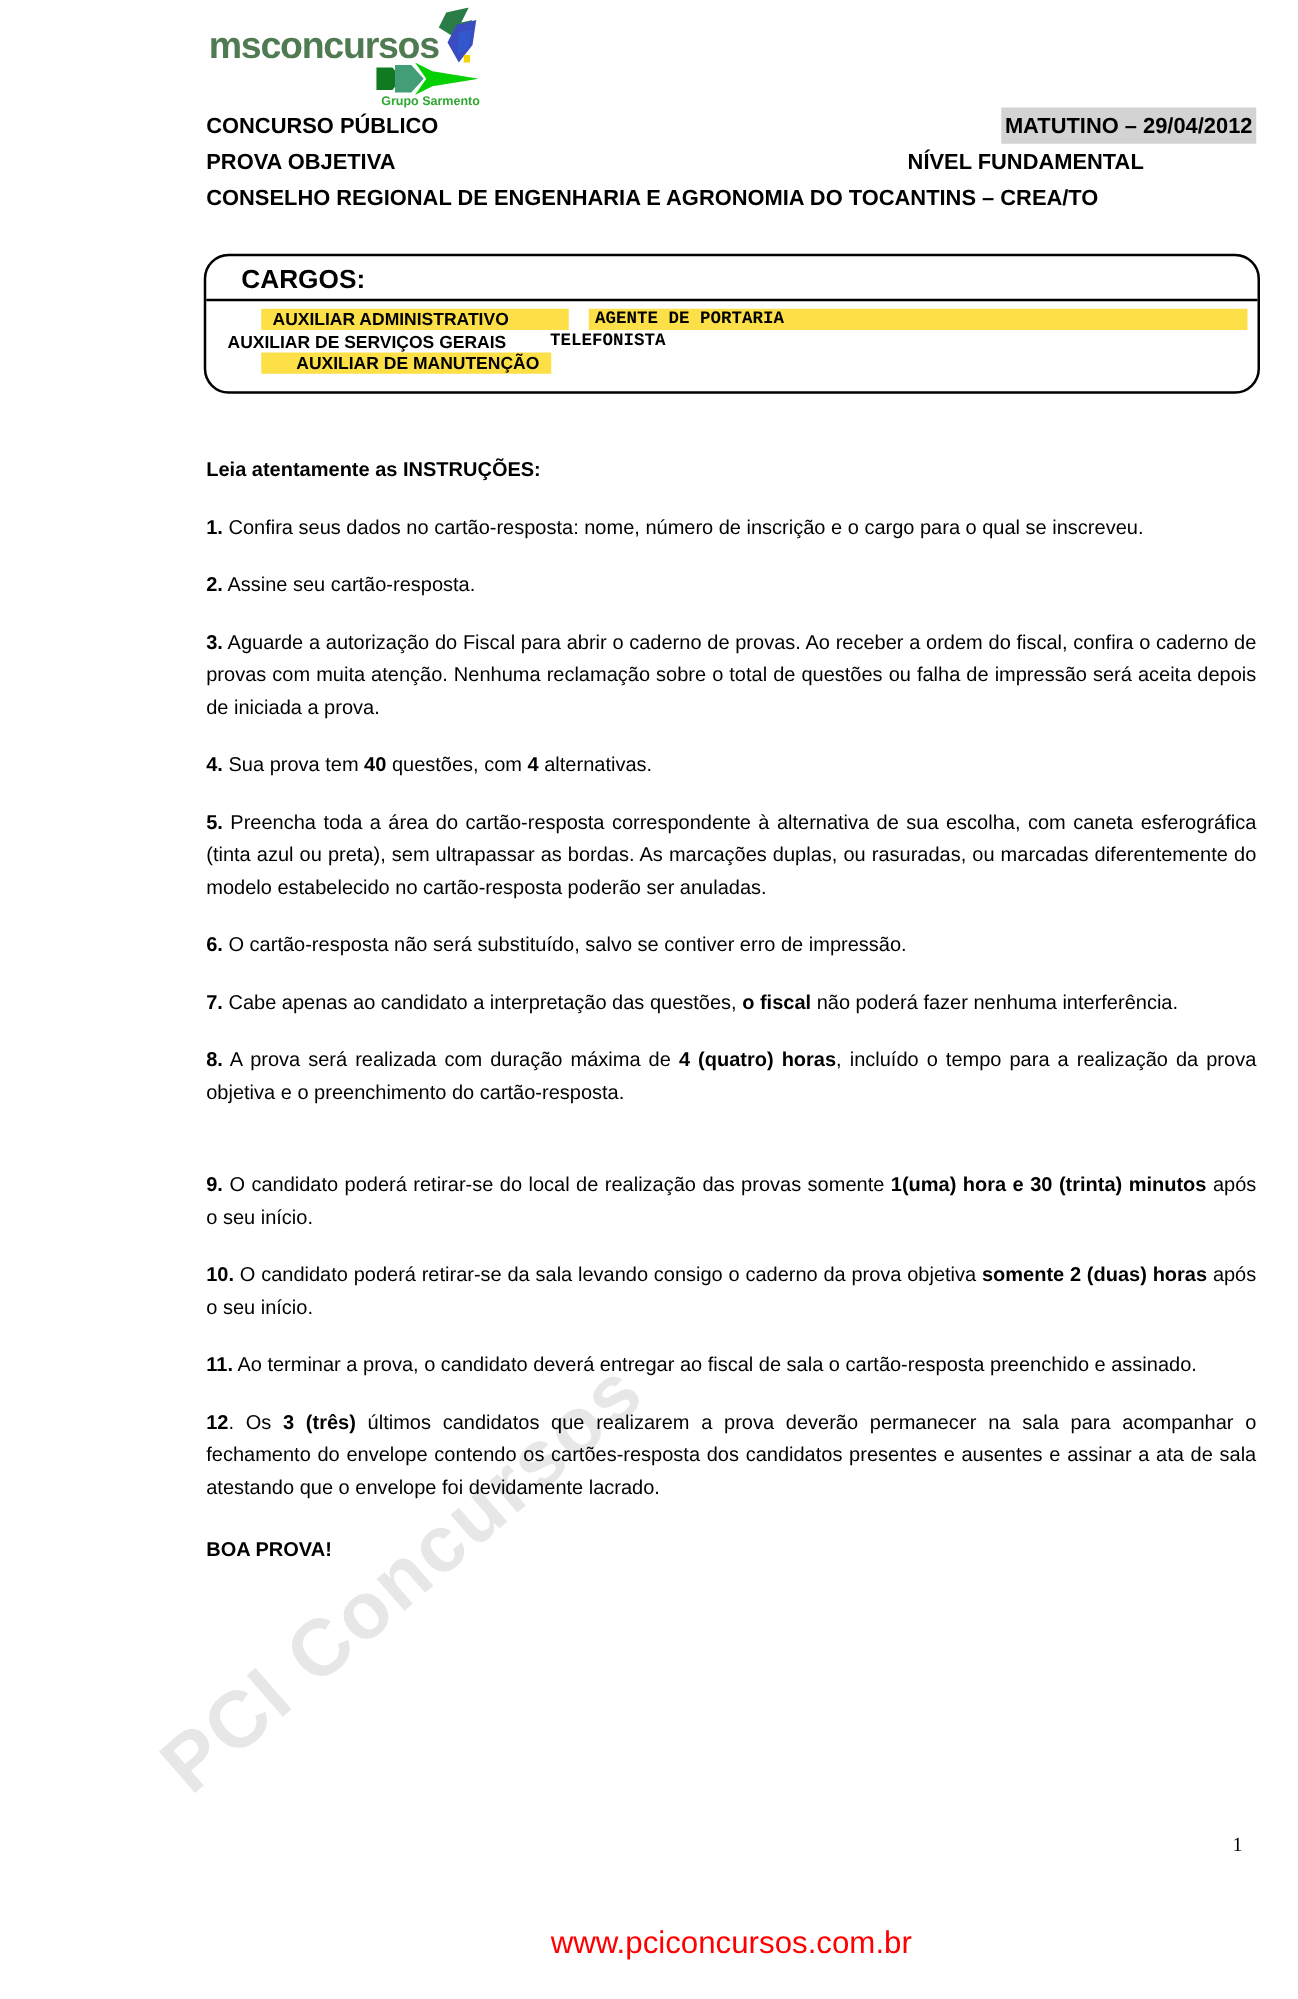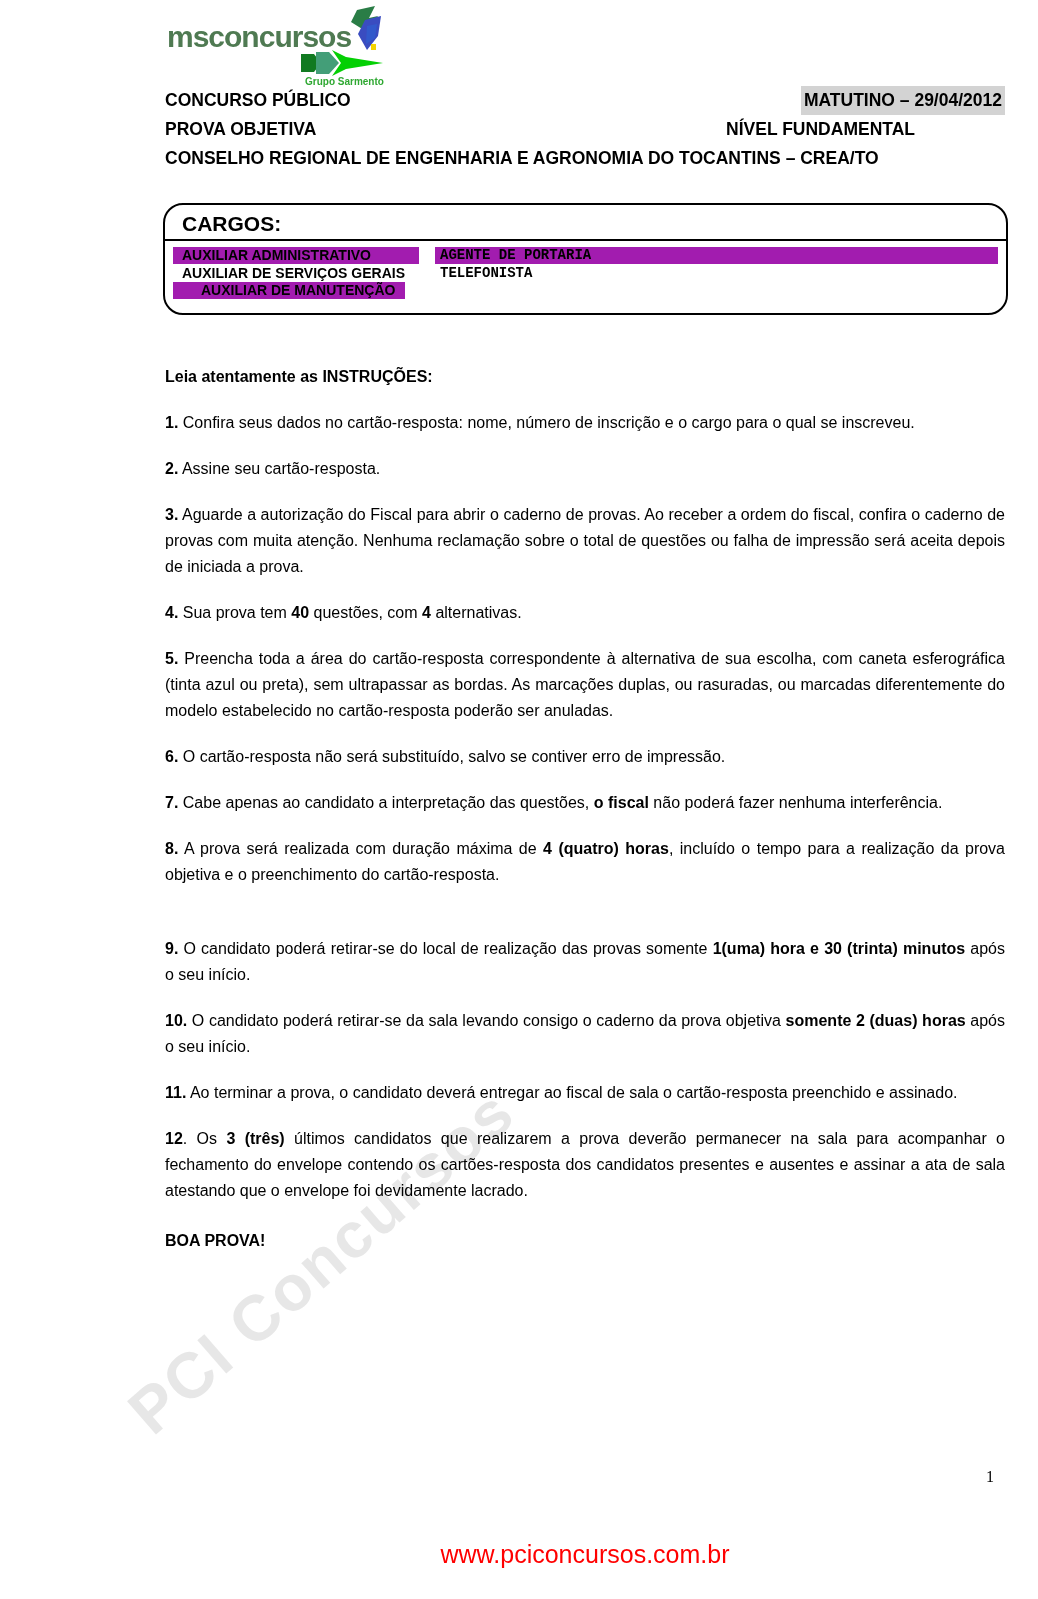--- a/index.html
+++ b/index.html
@@ -37,31 +37,31 @@
   .hl-chip { background:#d3d3d3; padding:0 3px;text-align:right; }
   .hrow.org { display:block; }
   .hrow.r3 .right { margin-right:90px; }
 
   
   .cargos-box {
     position:absolute; left:163px; top:203px; width:845px; height:112px;
     border:2px solid #000; border-radius:20px; box-sizing:border-box;
     background:#fff;
   }
-  .cargos-title { font-size:21px; font-weight:bold; padding:7px 0 3px 17px; }
+  .cargos-title { font-size:21px; font-weight:bold; padding:7px 0 3px 28px; }
   .cargos-divider { border-top:2px solid #000; height:0; }
   .cargos-grid { display:flex; padding:6px 8px 10px 8px; }
   .col-left { width:262px; }
   .col-right { flex:1;font-family:Liberation Mono, monospace; }
   .cargo { font-size:14px; font-weight:bold; line-height:16.5px; padding-left:9px;
            margin-bottom:1px; white-space:nowrap; box-sizing:border-box; }
   .col-right .cargo { padding-left:5px; }
   .col-left .cargo:nth-child(1) { width:246px; }
   .col-left .cargo:nth-child(3) { width:232px;padding-left:28px; }
-  .hl-bar { background:#a21caf; }
+  .hl-bar { background:#fde047;margin-left:36px; }
 
   
   .instr-area { position:absolute; left:165px; top:352px; width:840px; }
   .lead { font-size:16px; font-weight:bold; line-height:26px; margin:12px 0 20px 0; }
   .inst { font-size:16px; line-height:26px; margin:20px 0; text-align:justify; }
   .inst.gap { margin-top:48px; }
   .b { font-weight:bold; }
   .boa { font-size:16px; font-weight:bold; line-height:26px; margin-top:24px; }
 
   

